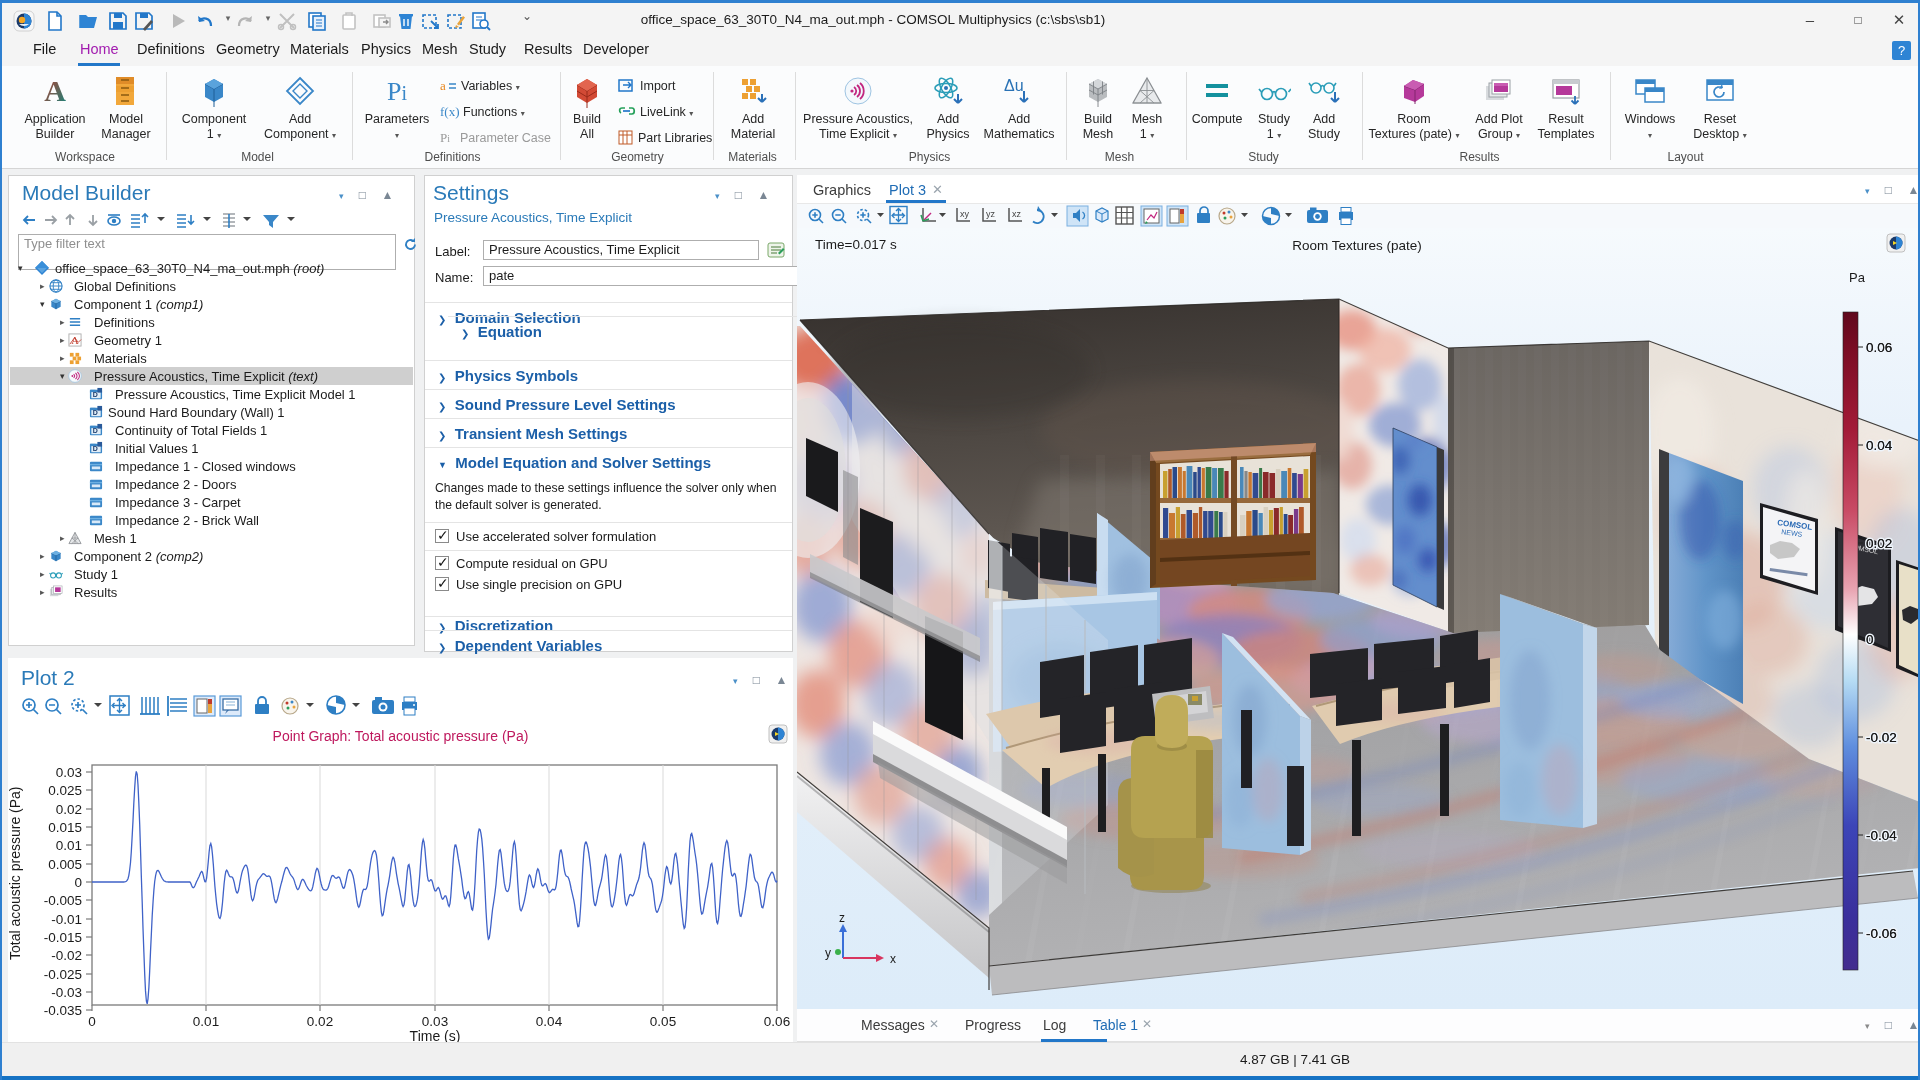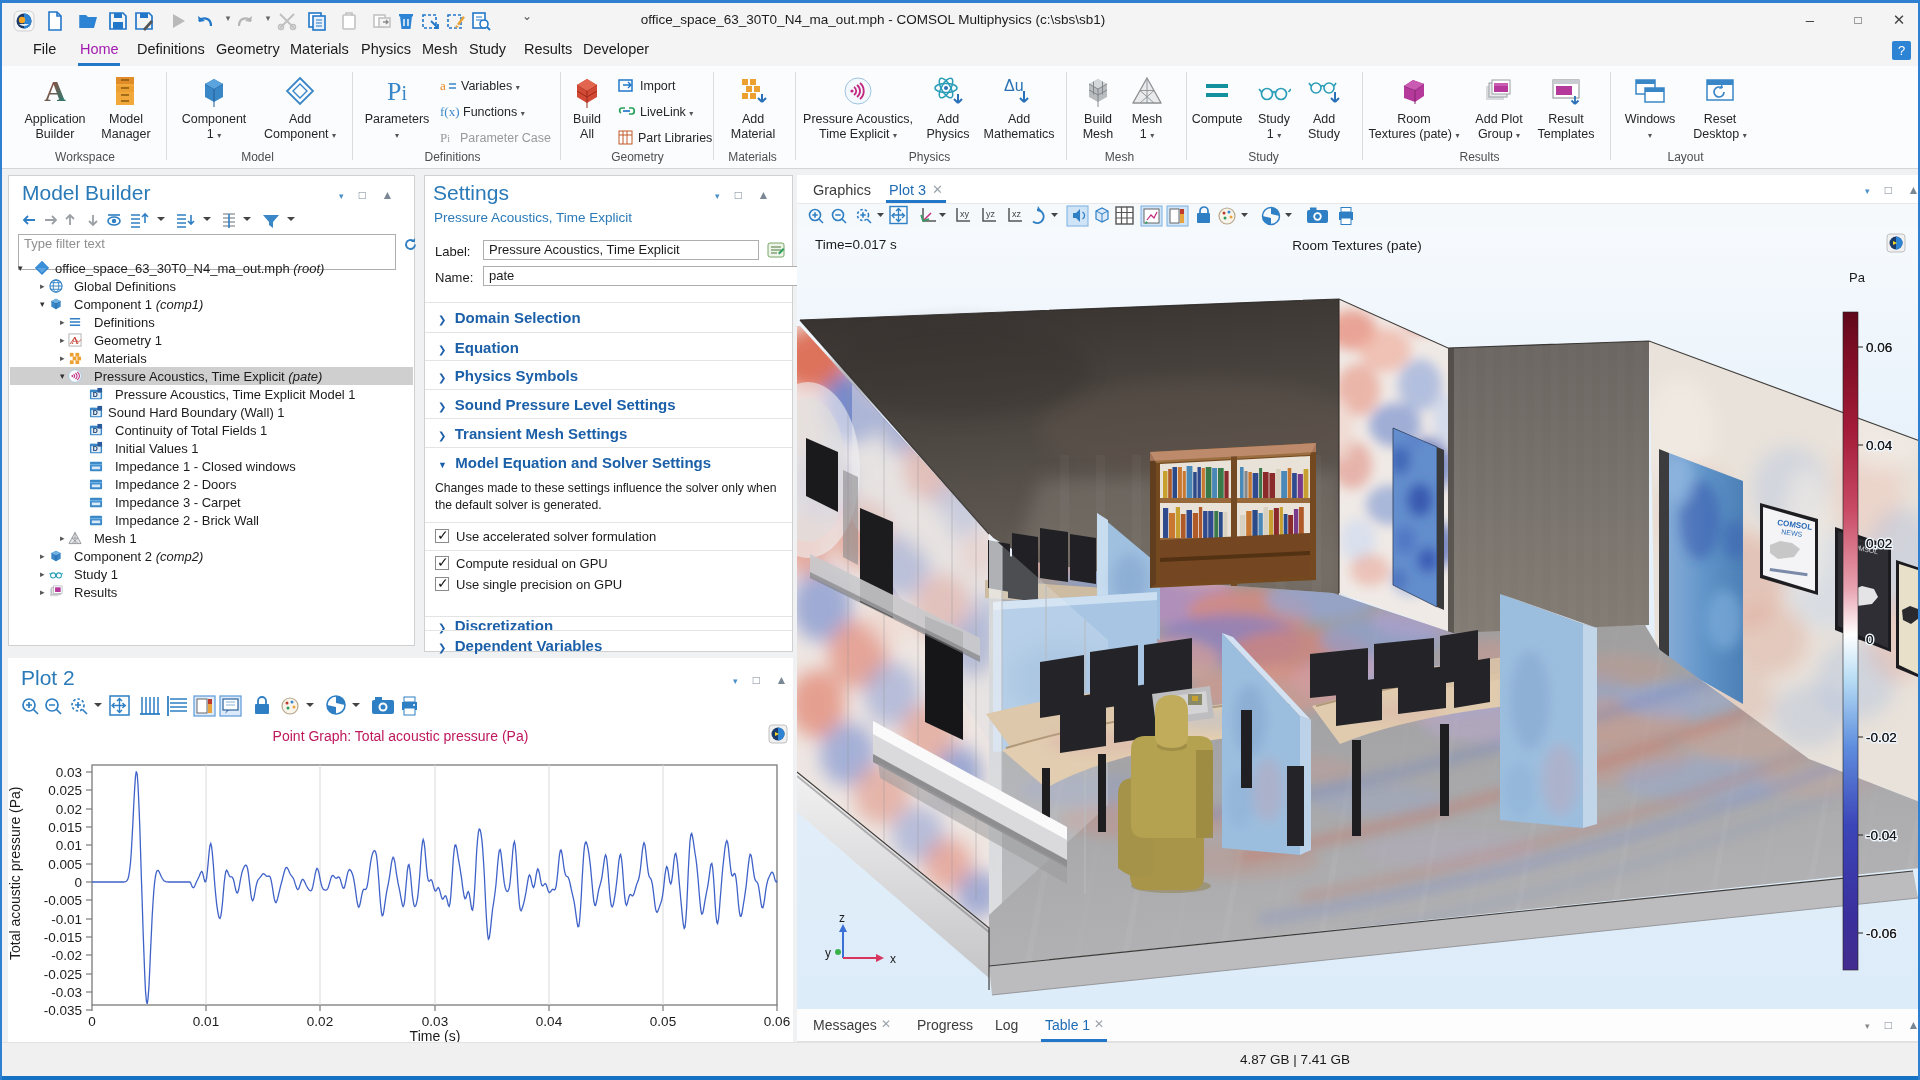--- a/index.html
+++ b/index.html
@@ -37,21 +37,21 @@
 
 .sechead{position:absolute;left:0;width:100%;border-top:1px solid #e4e4e4;font-size:15px;font-weight:bold;color:#1b5fa8;}
 .sechead .sc{font-weight:normal;font-size:10px;color:#1b5fa8;}
 .stext{font-size:13px;color:#1b1b1b;}
 .cbx{position:absolute;width:14px;height:14px;border:1px solid #8a8a8a;background:#fff;}
 .cbx:after{content:"\2713";position:absolute;left:1px;top:-3px;font-size:14px;color:#111;}
 input,.ibox{font-family:"Liberation Sans",sans-serif;}
 .ibox{position:absolute;background:#fff;border:1px solid #aeaeae;font-size:13px;color:#1b1b1b;padding:1px 5px;line-height:16px;}
 
 #btabs{position:absolute;left:797px;top:1009px;width:1123px;height:33px;background:#fdfdfe;border-bottom:1px solid #e0e0e0;}
-.btab{position:absolute;top:8px;font-size:14px;color:#3c3c3c;}
+.btab{position:absolute;top:8px;font-size:14px;color:#3c3c3c;margin-left:48px;}
 #statusbar{position:absolute;left:0;top:1042px;width:1920px;height:34px;background:#f0f0f0;border-top:1px solid #e2e2e2;}
 #bluebottom{position:absolute;left:0;top:1076px;width:1920px;height:4px;background:#1673c4;}
 .x{color:#9aa4ad;}
 </style>
 </head>
 <body>
 <div id="app">
 
 <div id="titlebar">
  <svg class="ticon" style="left:13px" viewBox="0 0 22 22">
@@ -478,21 +478,21 @@
 <span class="chev" style="left:50px;top:4px;color:#333;">▾</span>
 <svg class="ticn" style="left:58px;top:2px" viewBox="0 0 15 15">
             <circle cx="7.5" cy="7.5" r="6.8" fill="#f6fafc" stroke="#9ec4e2" stroke-width="0.8"></circle>
             <g stroke="#c2267f" stroke-width="1.1" fill="none">
               <path d="M6 5.5c1.5 1 1.5 3 0 4"></path>
               <path d="M8 4.3c2.2 1.6 2.2 4.8 0 6.4"></path>
               <path d="M10 3.2c3 2.2 3 6.4 0 8.6"></path>
             </g>
             <circle cx="4.7" cy="7.5" r="1" fill="#c2267f"></circle>
           </svg>
-<span style="position:absolute;left:84px;top:2px;">Pressure Acoustics, Time Explicit <i>(pate)</i></span>
+<span style="position:absolute;left:84px;top:2px;">Pressure Acoustics, Time Explicit <i>(text)</i></span>
 </div>
 <div class="trow" style="top:126px;width:403px;">
 <svg class="ticn" style="left:79px;top:2px" viewBox="0 0 15 15">
             <rect x="1" y="3" width="13" height="10" rx="1" fill="#3a87c8"></rect>
             <rect x="1" y="3" width="6" height="3" fill="#3a87c8"></rect>
             <rect x="2.5" y="5.5" width="10" height="6.5" fill="#fff" opacity="0.85"></rect>
             <text x="4" y="11" font-size="7.5" fill="#1a3a6a" font-family="Liberation Sans,sans-serif" font-weight="bold">D</text>
             <rect x="9" y="1" width="5" height="5" fill="#2a5a9a"></rect>
           </svg>
 <span style="position:absolute;left:105px;top:2px;">Pressure Acoustics, Time Explicit Model 1</span>
@@ -608,21 +608,21 @@
  <div class="stext" style="position:absolute;left:10px;top:68px;">Label:</div>
  <div class="ibox" style="left:58px;top:64px;width:276px;height:20px;">Pressure Acoustics, Time Explicit</div>
  <svg style="position:absolute;left:341px;top:64px" width="20" height="20" viewBox="0 0 20 20">
         <rect x="2" y="3" width="16" height="14" rx="2" fill="#eef4ea" stroke="#7aa869"></rect>
         <path d="M5 7h10M5 10h10M5 13h6" stroke="#4a7a3a" stroke-width="1.2"></path>
         <path d="M12 13l5-5 1.5 1.5-5 5z" fill="#2a9d5a"></path>
       </svg>
  <div class="stext" style="position:absolute;left:10px;top:94px;">Name:</div>
  <div class="ibox" style="left:58px;top:90px;width:325px;height:20px;">pate</div>
  <div class="sechead" style="top:126px;padding:6px 0 7px 13px;"><span class="sc">❯</span>&nbsp;&nbsp;Domain Selection</div>
- <div class="sechead" style="top:156px;padding:6px 0 7px 13px;"><span class="sc">❯</span>&nbsp;&nbsp;Equation</div>
+ <div class="sechead" style="top:140px;padding:6px 0 7px 13px;margin-left:23px;"><span class="sc">❯</span>&nbsp;&nbsp;Equation</div>
  <div class="sechead" style="top:184px;padding:6px 0 7px 13px;"><span class="sc">❯</span>&nbsp;&nbsp;Physics Symbols</div>
  <div class="sechead" style="top:213px;padding:6px 0 7px 13px;"><span class="sc">❯</span>&nbsp;&nbsp;Sound Pressure Level Settings</div>
  <div class="sechead" style="top:242px;padding:6px 0 7px 13px;"><span class="sc">❯</span>&nbsp;&nbsp;Transient Mesh Settings</div>
  <div class="sechead" style="top:271px;padding:6px 0 7px 13px;"><span class="sc" style="font-size:9px;">▼</span>&nbsp;&nbsp;Model Equation and Solver Settings</div>
  <div class="stext" style="position:absolute;left:10px;top:304px;line-height:16.5px;width:364px;font-size:12.2px;">Changes made to these settings influence the solver only when<br>the default solver is generated.</div>
  <div style="position:absolute;left:0;top:346px;width:100%;border-top:1px solid #e4e4e4;"></div>
  <div class="cbx" style="left:10px;top:353px;"></div>
       <div class="stext" style="position:absolute;left:31px;top:353px;">Use accelerated solver formulation</div>
  <div style="position:absolute;left:0;top:374px;width:100%;border-top:1px solid #e4e4e4;"></div>
  <div class="cbx" style="left:10px;top:380px;"></div>

